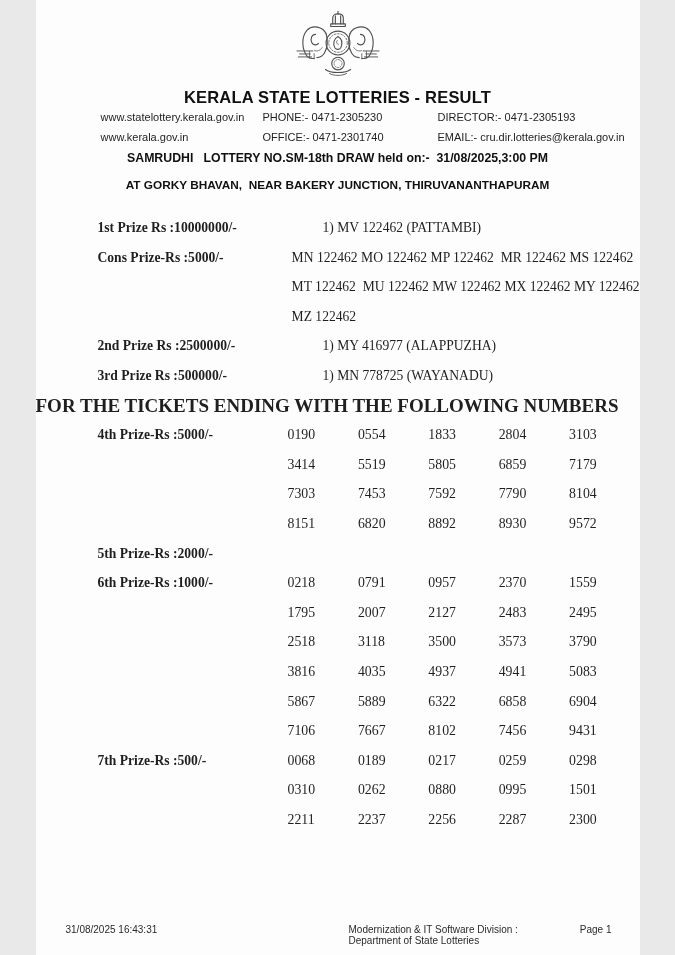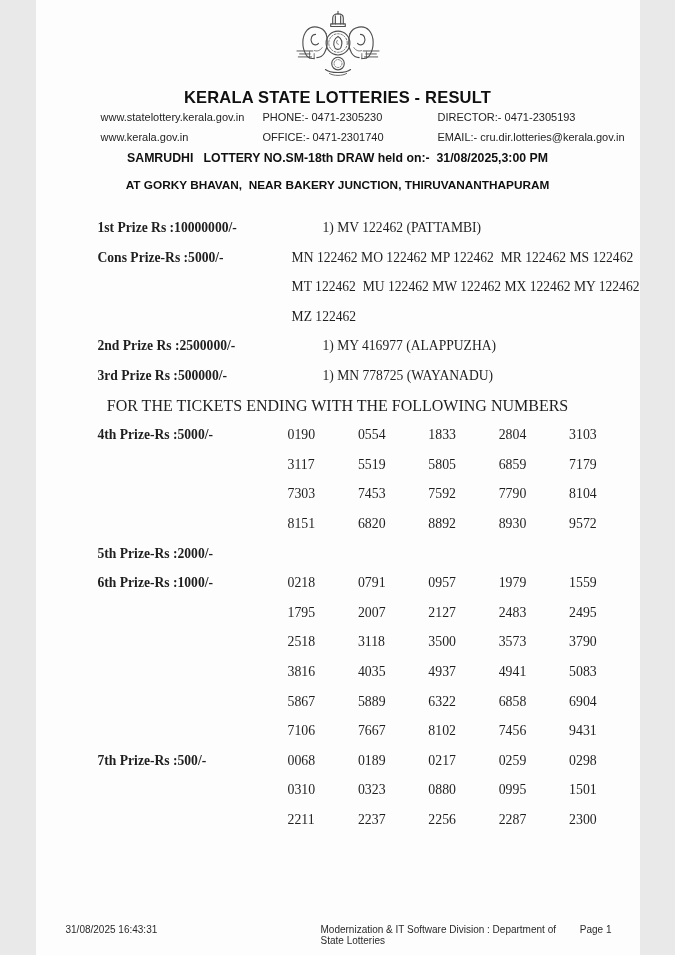--- a/index.html
+++ b/index.html
@@ -30,29 +30,29 @@
     text-align:center; margin-top:13px; white-space:pre;
     font-family:"Liberation Sans", sans-serif; font-weight:bold;
     font-size:11.8px; color:#101010;
   }
   
   .body { margin-top:21px; font-size:13.6px; }
   .prow { display:flex; padding-left:62px; align-items:flex-start; }
   .plabel { width:225px; font-weight:bold; line-height:29.6px; white-space:pre; }
   .pvalue { line-height:29.6px; white-space:pre; }
   .vline  { line-height:29.6px; white-space:pre; }
-  .heading { text-align:center; font-weight:normal; line-height:29.6px; font-size:16px; }
+  .heading { font-weight:bold; line-height:29.6px; font-size:19px; }
   .grid { flex:1; }
   .nrow { display:flex; line-height:29.6px; }
   .ncell { width:70.4px; font-size:13.8px; }
   
   .footer {
     position:absolute; left:0; right:0; bottom:9px;
     display:flex; padding:0 28px 0 30px;
-    font-family:"Liberation Sans", sans-serif; font-size:10px; color:#2a2a2a;
+    font-family:"Liberation Sans", sans-serif; font-size:10px; color:#2a2a2a;gap:28px;
   }
   .f-left { width:255px; } .f-center { flex:1; } .f-right { width:40px; text-align:right; }
 </style>
 </head>
 <body>
 
 <div class="page">
 
   <svg class="emblem" width="86" height="76" viewBox="0 0 130 112" aria-hidden="true">
     <g stroke="#4f4f4f" stroke-width="1.7" fill="none" stroke-linecap="round" stroke-linejoin="round">
@@ -133,21 +133,21 @@
       <div class="plabel">4th Prize-Rs :5000/-</div>
       <div class="grid">
           <div class="nrow">
             <span class="ncell">0190</span>
             <span class="ncell">0554</span>
             <span class="ncell">1833</span>
             <span class="ncell">2804</span>
             <span class="ncell">3103</span>
           </div>
           <div class="nrow">
-            <span class="ncell">3117</span>
+            <span class="ncell">3414</span>
             <span class="ncell">5519</span>
             <span class="ncell">5805</span>
             <span class="ncell">6859</span>
             <span class="ncell">7179</span>
           </div>
           <div class="nrow">
             <span class="ncell">7303</span>
             <span class="ncell">7453</span>
             <span class="ncell">7592</span>
             <span class="ncell">7790</span>
@@ -167,21 +167,21 @@
       <div class="plabel">5th Prize-Rs :2000/-</div>
     </div>
 
     <div class="prow">
       <div class="plabel">6th Prize-Rs :1000/-</div>
       <div class="grid">
           <div class="nrow">
             <span class="ncell">0218</span>
             <span class="ncell">0791</span>
             <span class="ncell">0957</span>
-            <span class="ncell">1979</span>
+            <span class="ncell">2370</span>
             <span class="ncell">1559</span>
           </div>
           <div class="nrow">
             <span class="ncell">1795</span>
             <span class="ncell">2007</span>
             <span class="ncell">2127</span>
             <span class="ncell">2483</span>
             <span class="ncell">2495</span>
           </div>
           <div class="nrow">
@@ -220,21 +220,21 @@
       <div class="grid">
           <div class="nrow">
             <span class="ncell">0068</span>
             <span class="ncell">0189</span>
             <span class="ncell">0217</span>
             <span class="ncell">0259</span>
             <span class="ncell">0298</span>
           </div>
           <div class="nrow">
             <span class="ncell">0310</span>
-            <span class="ncell">0323</span>
+            <span class="ncell">0262</span>
             <span class="ncell">0880</span>
             <span class="ncell">0995</span>
             <span class="ncell">1501</span>
           </div>
           <div class="nrow">
             <span class="ncell">2211</span>
             <span class="ncell">2237</span>
             <span class="ncell">2256</span>
             <span class="ncell">2287</span>
             <span class="ncell">2300</span>

